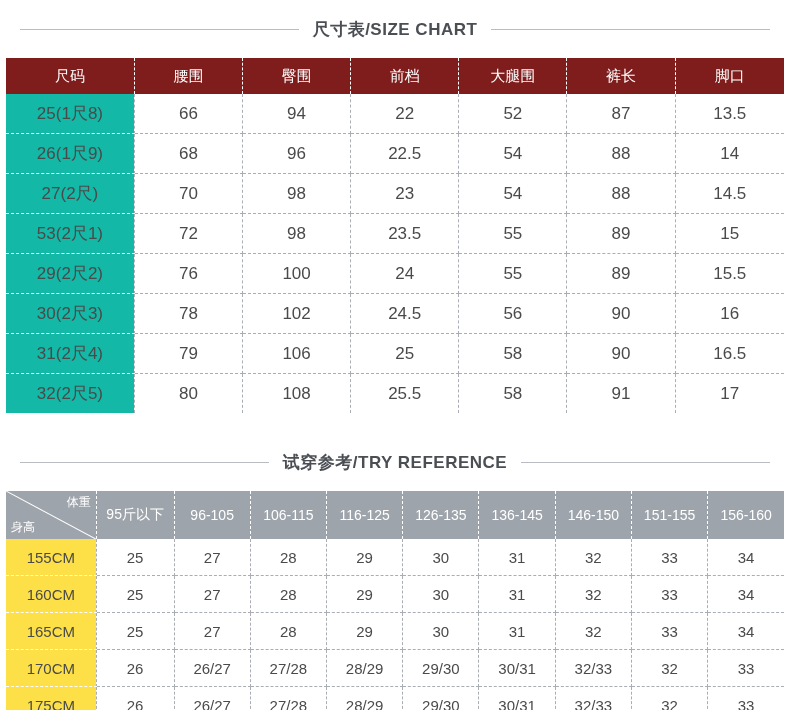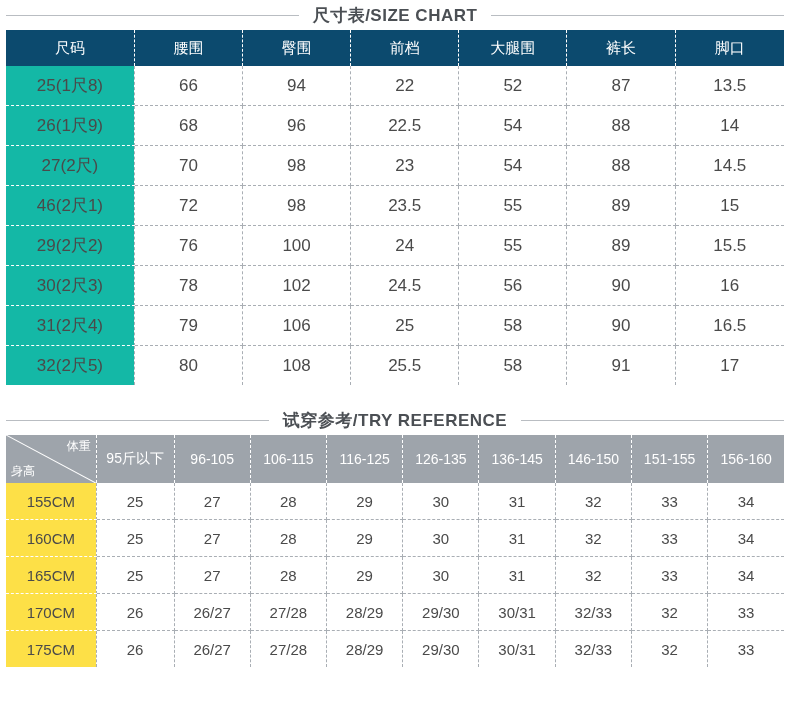--- a/index.html
+++ b/index.html
@@ -19,21 +19,21 @@
     height: 710px;
     position: relative;
     box-sizing: border-box;
   }
 
   
   .section-heading {
     display: flex;
     align-items: center;
     height: 30px;
-    margin: 0;
+    margin: 14px;
     padding: 0 6px;
   }
   .section-heading .rule {
     flex: 1 1 auto;
     height: 1px;
     background: #b9bdc2;
   }
   .section-heading .title {
     flex: 0 0 auto;
     padding: 0 14px;
@@ -55,21 +55,21 @@
     vertical-align: middle;
     font-weight: normal;
   }
 
   
   .size-chart-wrap {
     padding: 0 6px;
     box-sizing: border-box;
   }
   .size-chart th {
-    background: #0c4a6e;
+    background: #7f1d1d;
     color: #ffffff;
     font-size: 15px;
     font-weight: bold;
     height: 34px;
     border-right: 1px dashed #ffffff;
   }
   .size-chart th:last-child { border-right: none; }
   .size-chart td {
     height: 37px;
     font-size: 17px;
@@ -208,21 +208,21 @@
         <tr>
           <td class="rowhead">27(2尺)</td>
           <td>70</td>
           <td>98</td>
           <td>23</td>
           <td>54</td>
           <td>88</td>
           <td>14.5</td>
         </tr>
         <tr>
-          <td class="rowhead">46(2尺1)</td>
+          <td class="rowhead">53(2尺1)</td>
           <td>72</td>
           <td>98</td>
           <td>23.5</td>
           <td>55</td>
           <td>89</td>
           <td>15</td>
         </tr>
         <tr>
           <td class="rowhead">29(2尺2)</td>
           <td>76</td>

